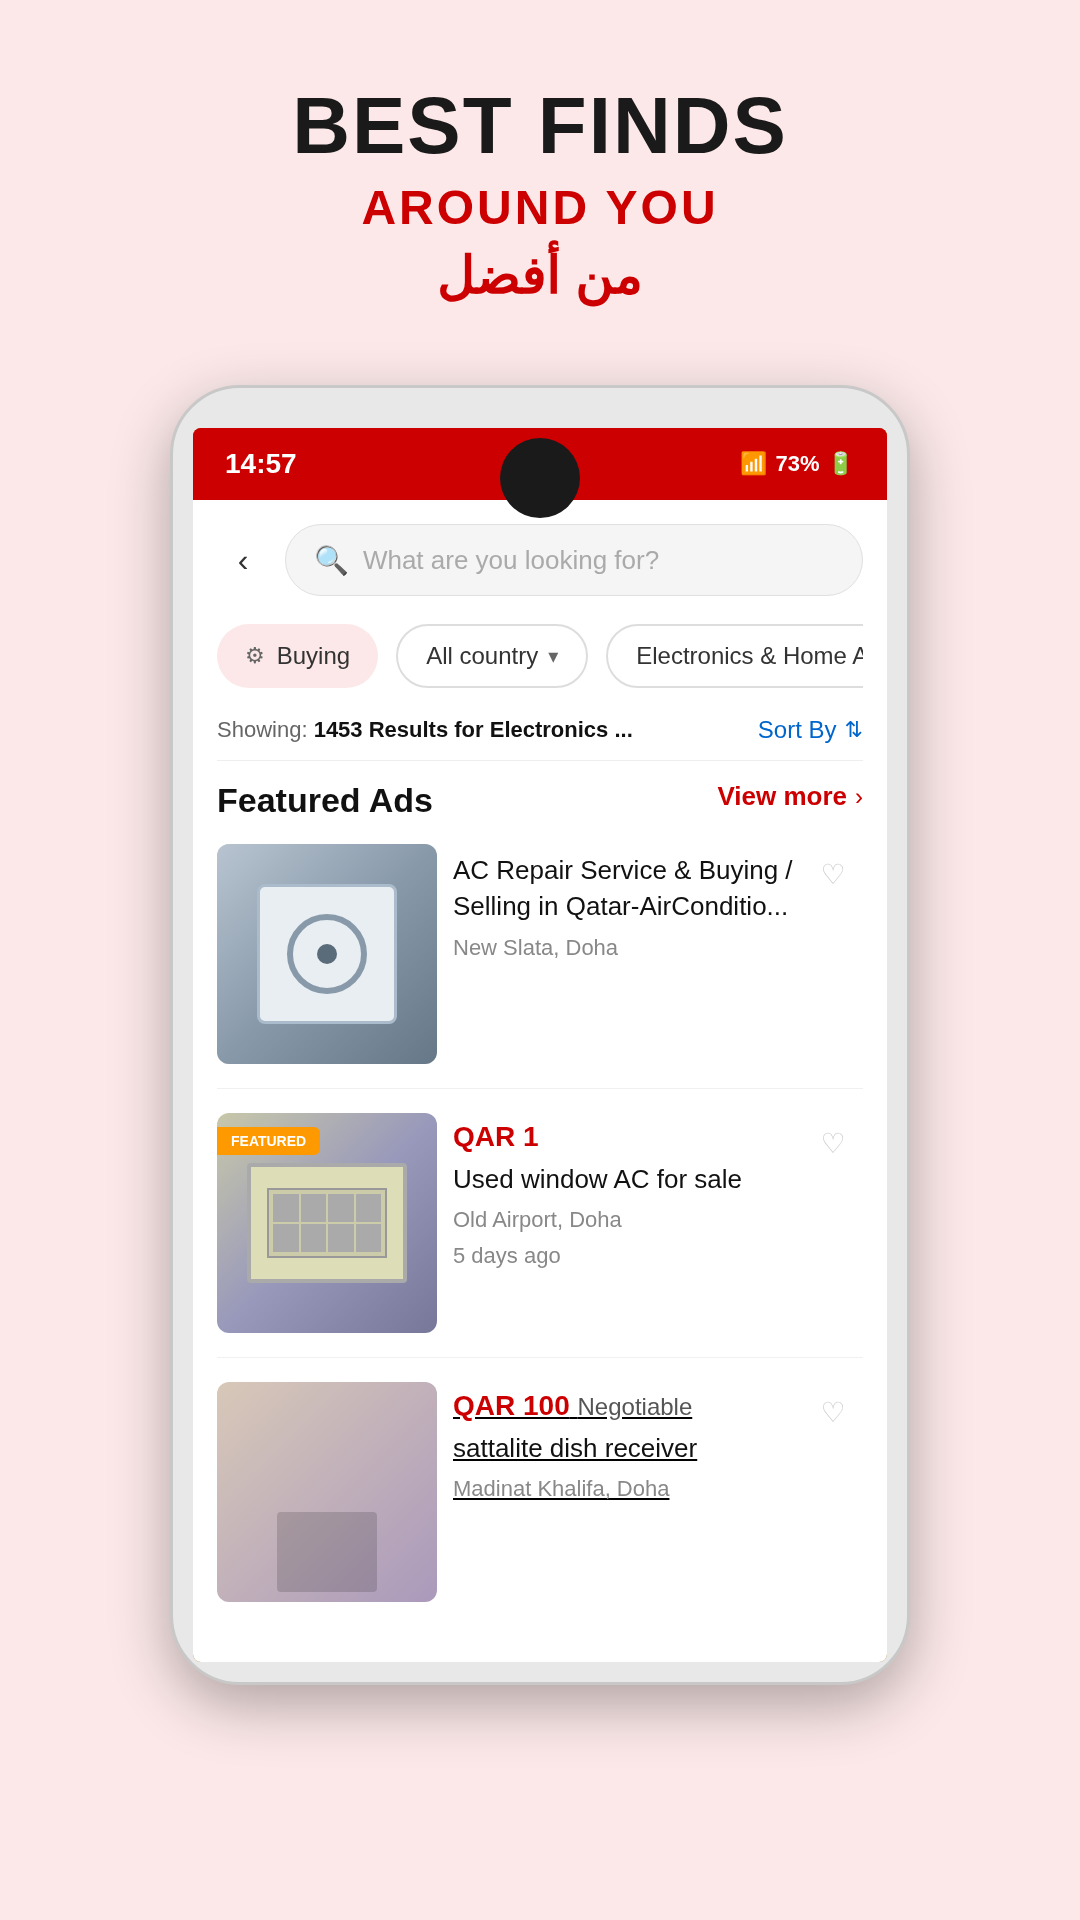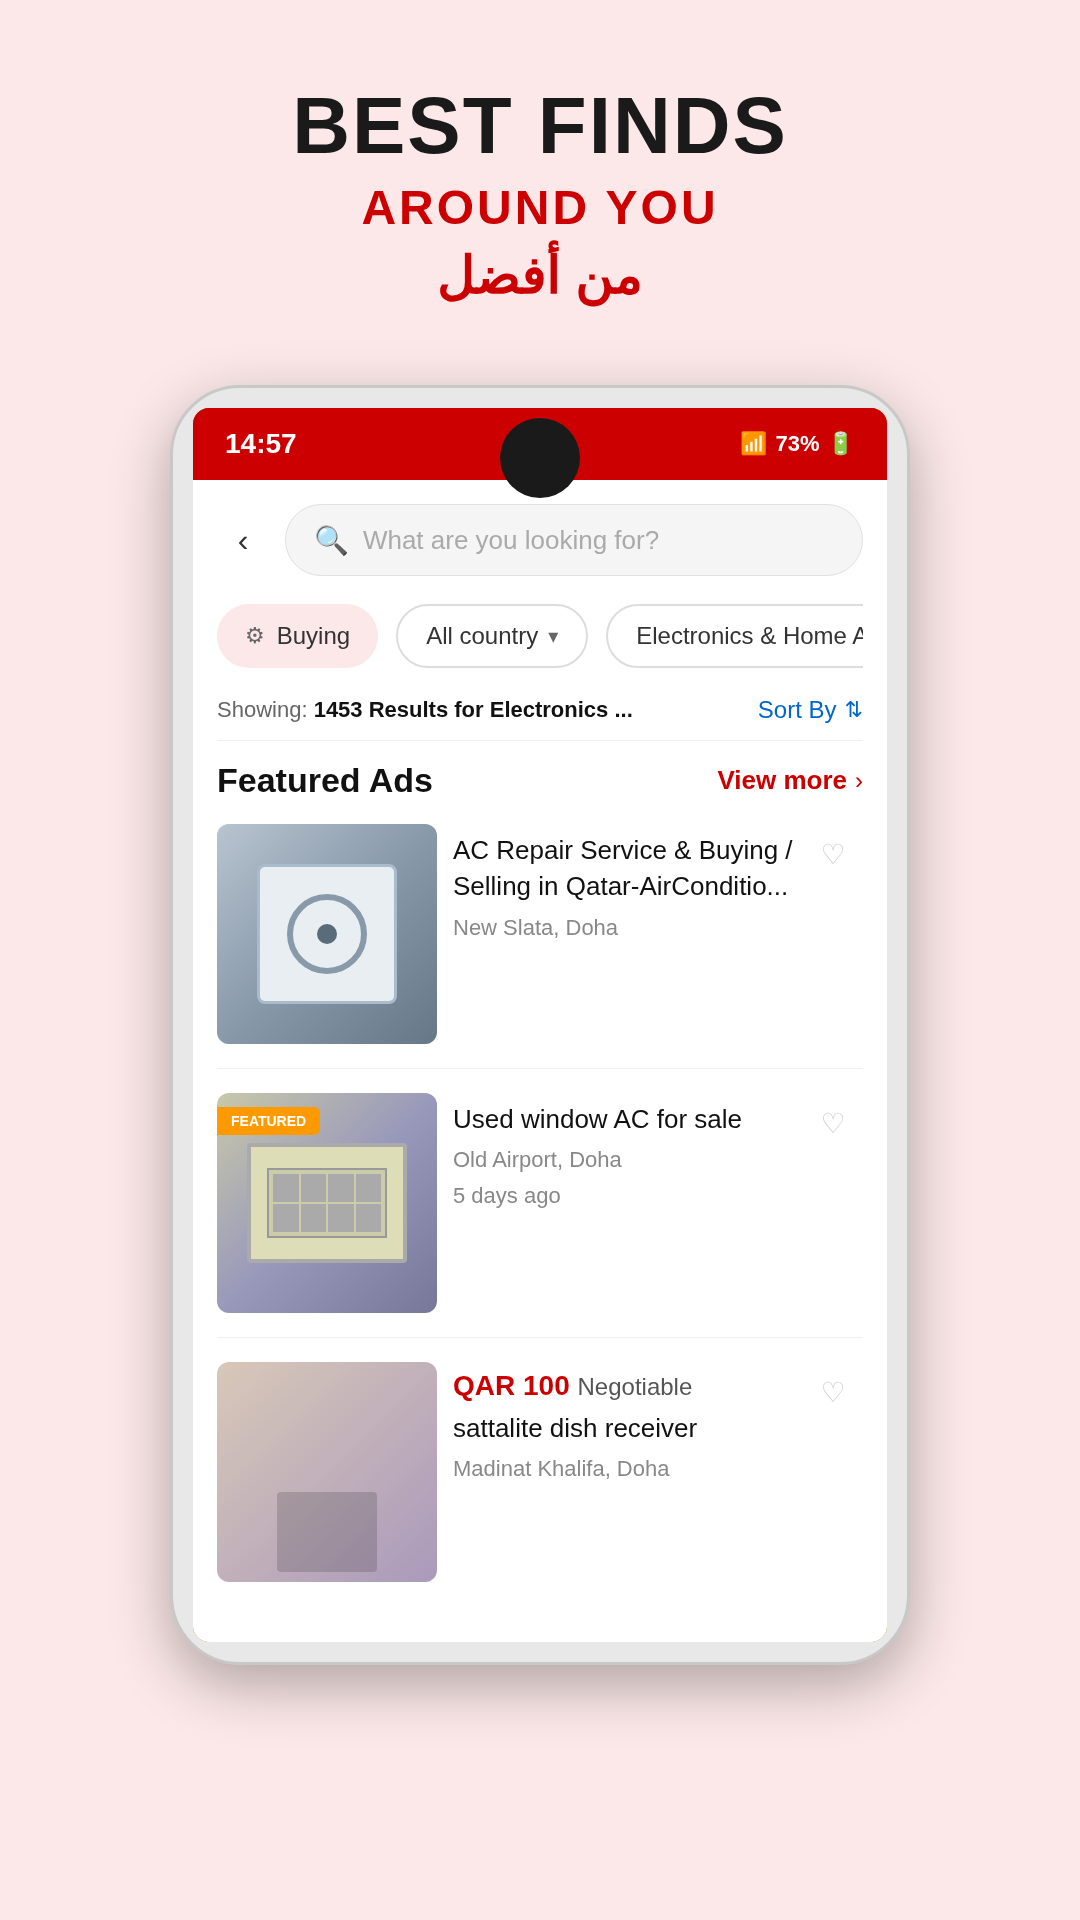--- a/index.html
+++ b/index.html
@@ -66,23 +66,24 @@
       width: 740px;
       background: #e8e8e8;
       border-radius: 70px;
       padding: 20px;
       box-shadow: 0 20px 60px rgba(0,0,0,0.3);
       border: 3px solid #c8c8c8;
     }
 
     .phone-inner {
       background: #a16207;
-      border-radius: 16px;
+      border-radius: 8px;
       overflow: hidden;
       position: relative;
+      margin-top: 20px;
     }
 
     
     .status-bar {
       background: #cc0000;
       height: 72px;
       display: flex;
       align-items: center;
       justify-content: space-between;
       padding: 0 32px;
@@ -278,21 +279,21 @@
     }
 
     .sort-icon {
       font-size: 22px;
       color: #0066cc;
     }
 
     
     .section-header {
       display: flex;
-      align-items: center;
+      align-items: flex-start;
       justify-content: space-between;
       margin-bottom: 24px;
     }
 
     .section-title {
       font-size: 34px;
       font-weight: 700;
       color: #111;
     }
 
@@ -557,30 +558,31 @@
                   <div style="background:#aaa;"></div>
                     <div style="background:#aaa;"></div>
                     <div style="background:#aaa;"></div>
                     <div style="background:#aaa;"></div>
                 </div>
               </div>
             </div>
             <div class="featured-badge">FEATURED</div>
           </div>
           <div class="listing-info">
+            <div class="listing-price">QAR 1</div>
             <div class="listing-title">Used window AC for sale</div>
             <div class="listing-location">Old Airport, Doha</div>
             <div class="listing-time">5 days ago</div>
             <div class="heart-btn">
               <span class="heart-icon">♡</span>
             </div>
           </div>
         </div>
 
-        <div class="listing-card" style="border-bottom:none;padding-bottom:12px;">
+        <div class="listing-card" style="border-bottom:none;padding-bottom:12px;text-decoration:underline;">
           <div class="listing-image">
             <div class="satellite-img" style="background: linear-gradient(135deg, #d8c8b8 0%, #aa99bb 100%); display:flex; align-items:flex-end; justify-content:center; padding-bottom:10px;">
               <div style="width:100px;height:80px;background:rgba(0,0,0,0.15);border-radius:4px;"></div>
             </div>
           </div>
           <div class="listing-info">
             <div class="listing-price">
               <span>QAR 100</span>
               <span class="negotiable">Negotiable</span>
             </div>

